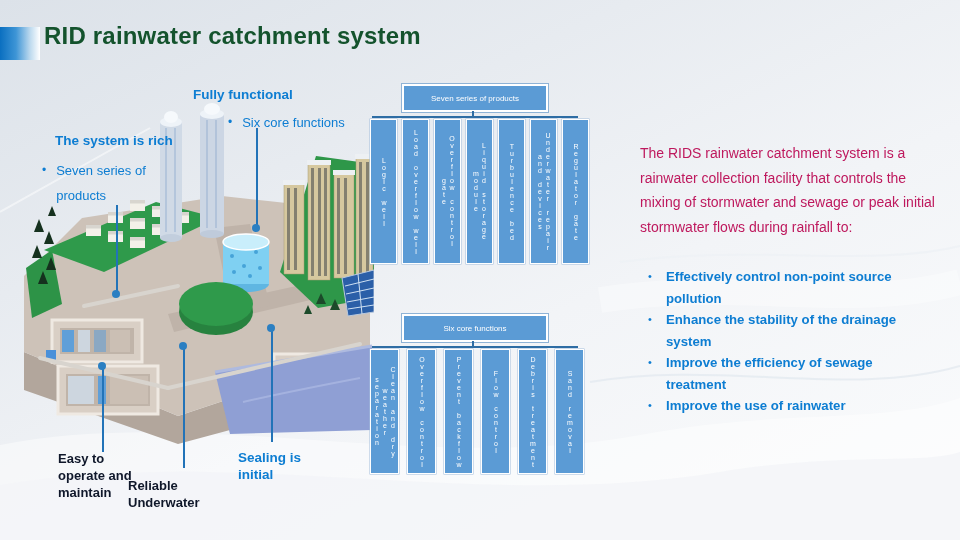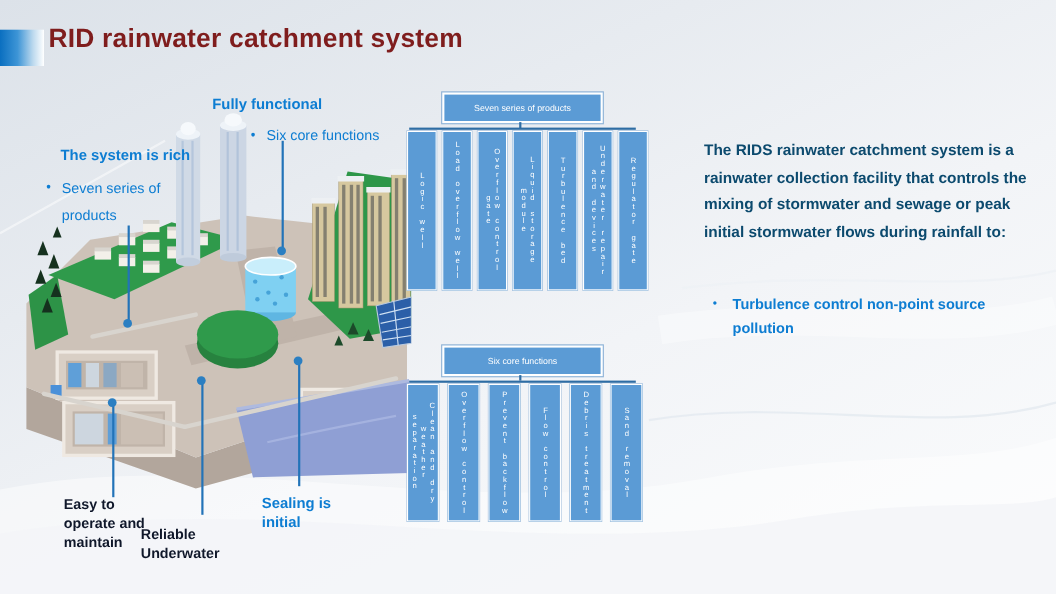--- a/index.html
+++ b/index.html
@@ -5,21 +5,21 @@
   html,body{margin:0;padding:0;}
   body{
     width:960px;height:540px;overflow:hidden;position:relative;
     font-family:"Liberation Sans",sans-serif;
     background:linear-gradient(155deg,#dce2e9 0%,#e7ebf0 30%,#f2f4f7 58%,#fbfcfd 100%);
   }
   .abs{position:absolute;}
   
   .accent{left:0;top:27px;width:40px;height:33px;
     background:linear-gradient(90deg,#0a6fc0 0%,#3e95d6 40%,#bcd9ee 75%,#ffffff 100%);}
-  .title{left:44px;top:22px;font-size:24px;font-weight:600;color:#7f1d1d;letter-spacing:.2px;}
+  .title{left:44px;top:22px;font-size:24px;font-weight:600;color:#14532d;letter-spacing:.2px;}
   
   .hdr{width:142px;height:24px;background:#5b9bd5;border:2px solid #fff;
     box-shadow:0 0 0 1px #8fb3d6;display:flex;align-items:center;justify-content:center;
     color:#fff;font-size:8px;text-align:center;}
   .stub{width:2px;background:#2e6da4;}
   .hline{height:2px;background:#2e6da4;}
   .cols{display:flex;}
   .col{background:#5b9bd5;border:1.5px solid #fff;box-shadow:0 0 0 .5px #a3bedb;
     display:flex;align-items:center;justify-content:center;overflow:hidden;}
   .pcol{width:25px;height:143px;}
@@ -28,21 +28,21 @@
     line-height:8px;text-align:center;max-height:96%;}
   
   .co-h{color:#0d7dd2;font-weight:700;font-size:13.5px;}
   .co-t{color:#0f172a;font-size:13px;}
   .center{}
   .brow{display:flex;align-items:flex-start;color:#0d7dd2;font-size:13px;line-height:25px;}
   .brow::before{content:"\2022";margin-right:10px;font-size:12px;}
   .cline{width:2px;background:#2273b8;}
   .cdot{width:8px;height:8px;border-radius:50%;background:#2b7fc2;}
   
-  .intro{left:640px;top:124px;width:306px;font-size:14px;color:#0c4a6e;line-height:24.5px;font-weight:bold;}
+  .intro{left:640px;top:141px;width:306px;font-size:14px;color:#be185d;line-height:24.5px;}
   .rbullets{left:640px;top:266px;width:312px;}
   .rb{display:flex;align-items:flex-start;color:#0d7dd2;font-weight:700;
     font-size:13.2px;line-height:21.5px;margin:0;}
   .rb::before{content:"\2022";flex:0 0 18px;margin-left:8px;font-size:11px;font-weight:400;}
   .rb span{width:262px;}
 </style>
 </head>
 <body>
 
 <svg class="abs" style="left:0;top:0;width:960px;height:540px" viewBox="0 0 960 540">
@@ -294,15 +294,24 @@
       <span class="vtext">Debris treatment</span>
     </div>
   <div class="col fcol">
       <span class="vtext">Sand removal</span>
     </div>
 </div>
 
 <div class="abs intro">The RIDS rainwater catchment system is a rainwater collection facility that controls the mixing of stormwater and sewage or peak initial stormwater flows during rainfall to:</div>
 <div class="abs rbullets">
   <div class="rb">
-      <span>Turbulence control non-point source pollution</span>
+      <span>Effectively control non-point source pollution</span>
+    </div>
+  <div class="rb">
+      <span>Enhance the stability of the drainage system</span>
+    </div>
+  <div class="rb">
+      <span>Improve the efficiency of sewage treatment</span>
+    </div>
+  <div class="rb">
+      <span>Improve the use of rainwater</span>
     </div>
 </div>
 
 </body></html>

